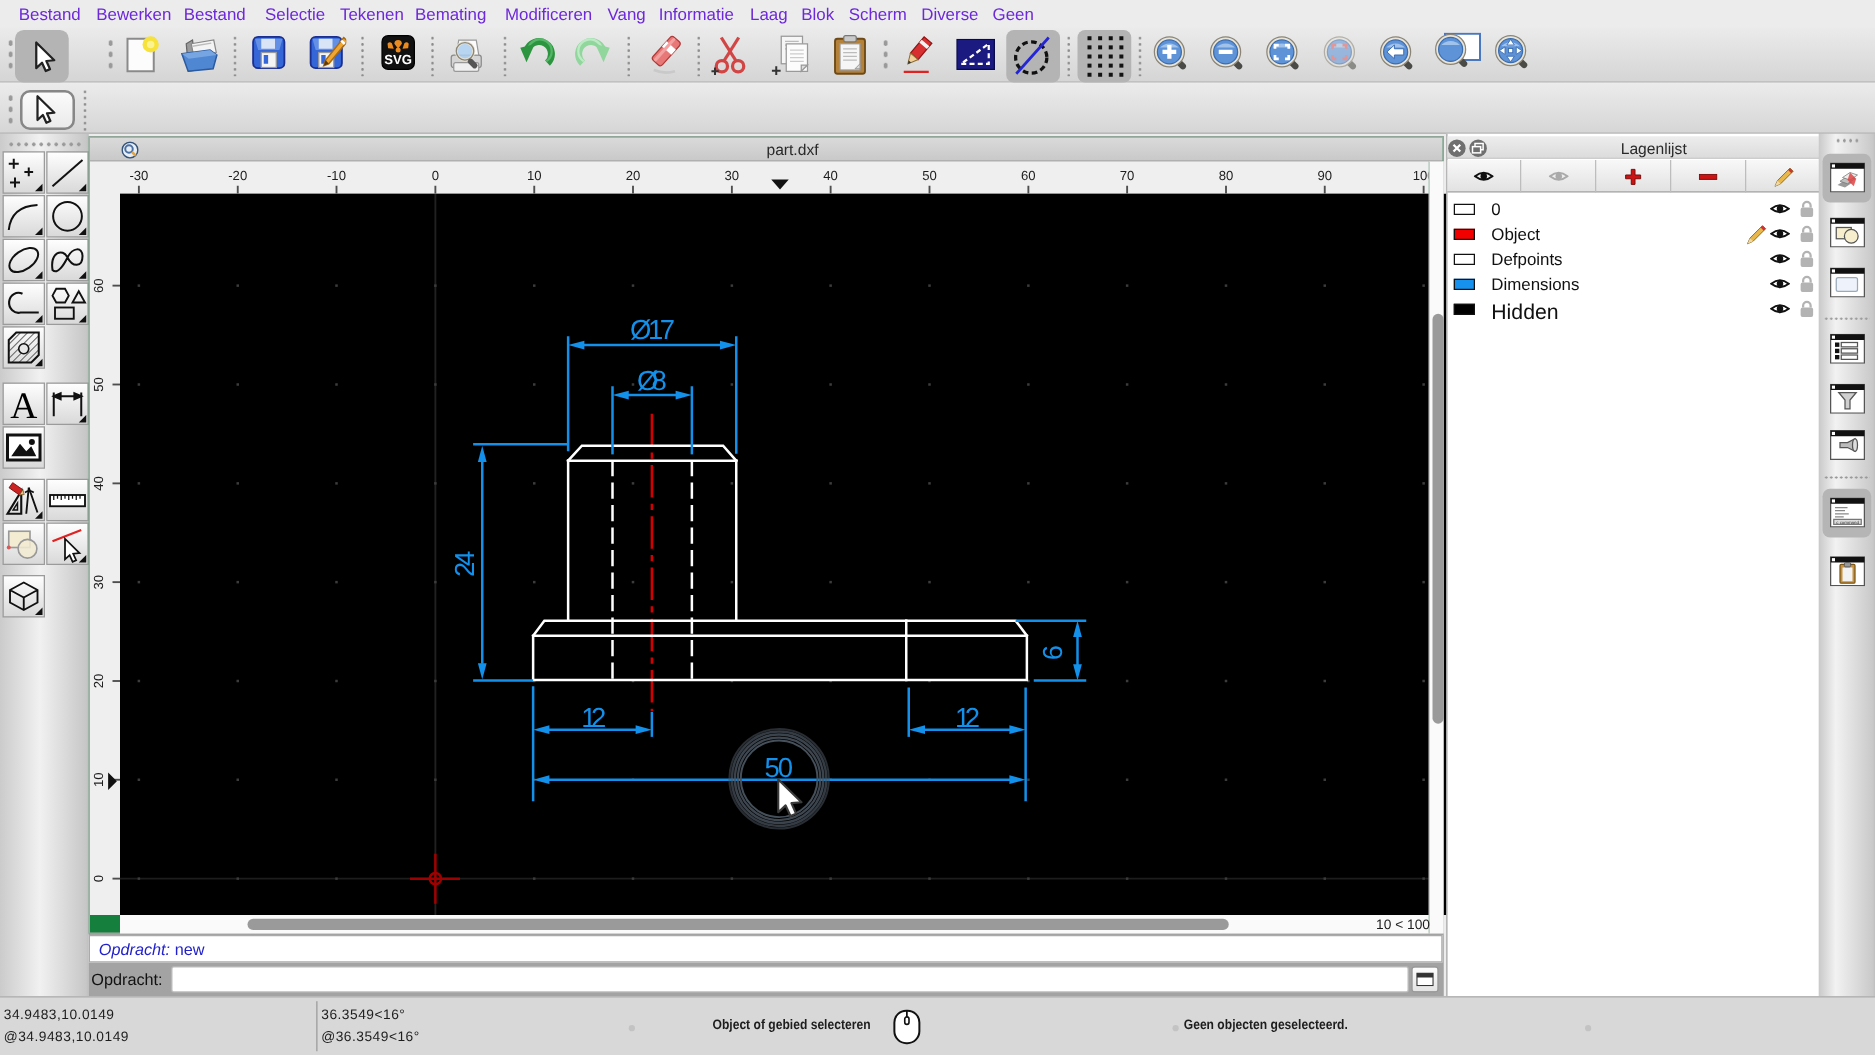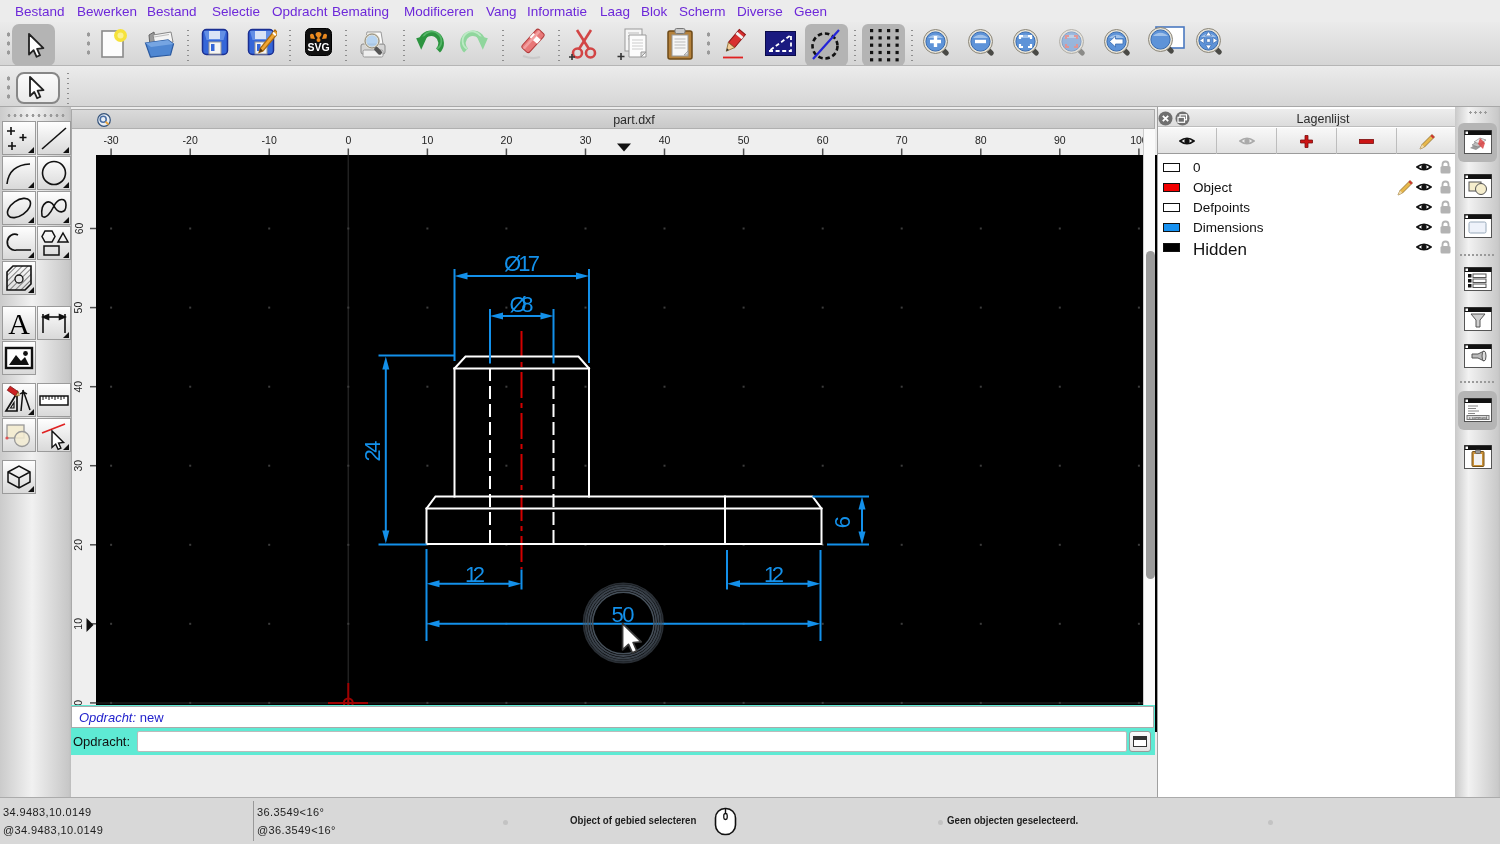--- a/index.html
+++ b/index.html
@@ -16,31 +16,31 @@
 #palette{left:0;top:107px;width:71px;height:690px;background:linear-gradient(90deg,#cbcbcb,#f1f1f1 45%,#c7c7c7 97%,#bdbdbd)}
 .pbtn{position:absolute;width:34px;height:34px;background:linear-gradient(#fefefe,#d9d9d9);border:1px solid #9b9b9b}
 .ptri{position:absolute;right:1px;bottom:1px;width:0;height:0;border-left:6.5px solid transparent;border-bottom:6.5px solid #111}
 #mdi{left:71px;top:109px;width:1084px;height:638px;background:#15803d;border:1px solid #a9a9a9}
 #mdititle{position:absolute;left:0;top:0;width:1082px;height:19px;background:linear-gradient(#dadada,#c9c9c9);border-bottom:1px solid #b0b0b0}
 #hruler{position:absolute;left:24px;top:19px;width:1047px;height:26px;background:#efefef;overflow:hidden}
 #vruler{position:absolute;left:0;top:19px;width:24px;height:603px;background:#efefef;overflow:hidden}
 #canvas{position:absolute;left:24px;top:45px;width:1188px;height:577px;background:#000}
 #hscroll{position:absolute;left:24px;top:622px;width:1047px;height:15px;background:#fafafa}
 #vscroll{position:absolute;left:1071px;top:19px;width:12px;height:618px;background:#fafafa;border-left:1px solid #ccc}
-#console{left:71px;top:705px;width:1084px;height:50px;background:#5eead4}
+#console{left:71px;top:747px;width:1084px;height:50px;background:#a3a3a3}
 #dock{left:1157px;top:107px;width:298px;height:690px;background:#fff;border-left:1px solid #a0a0a0}
 #rtoolbar{left:1455px;top:107px;width:45px;height:696px;background:linear-gradient(90deg,#c9c9c9,#f2f2f2 30%,#c9c9c9 96%,#bfbfbf)}
 #statusbar{left:0;top:797px;width:1500px;height:47px;background:#d8d8d8;border-top:1px solid #ababab;font-size:11px;color:#1d1d1d;letter-spacing:0.4px}
 </style></head><body>
 <div class="abs" id="menubar">
 <span style="left:15px">Bestand</span>
     <span style="left:77px">Bewerken</span>
     <span style="left:147px">Bestand</span>
     <span style="left:212px">Selectie</span>
-    <span style="left:272px">Opdracht</span>
+    <span style="left:272px">Tekenen</span>
     <span style="left:332px">Bemating</span>
     <span style="left:404px">Modificeren</span>
     <span style="left:486px">Vang</span>
     <span style="left:527px">Informatie</span>
     <span style="left:600px">Laag</span>
     <span style="left:641px">Blok</span>
     <span style="left:679px">Scherm</span>
     <span style="left:737px">Diverse</span>
     <span style="left:794px">Geen</span>
 </div>

